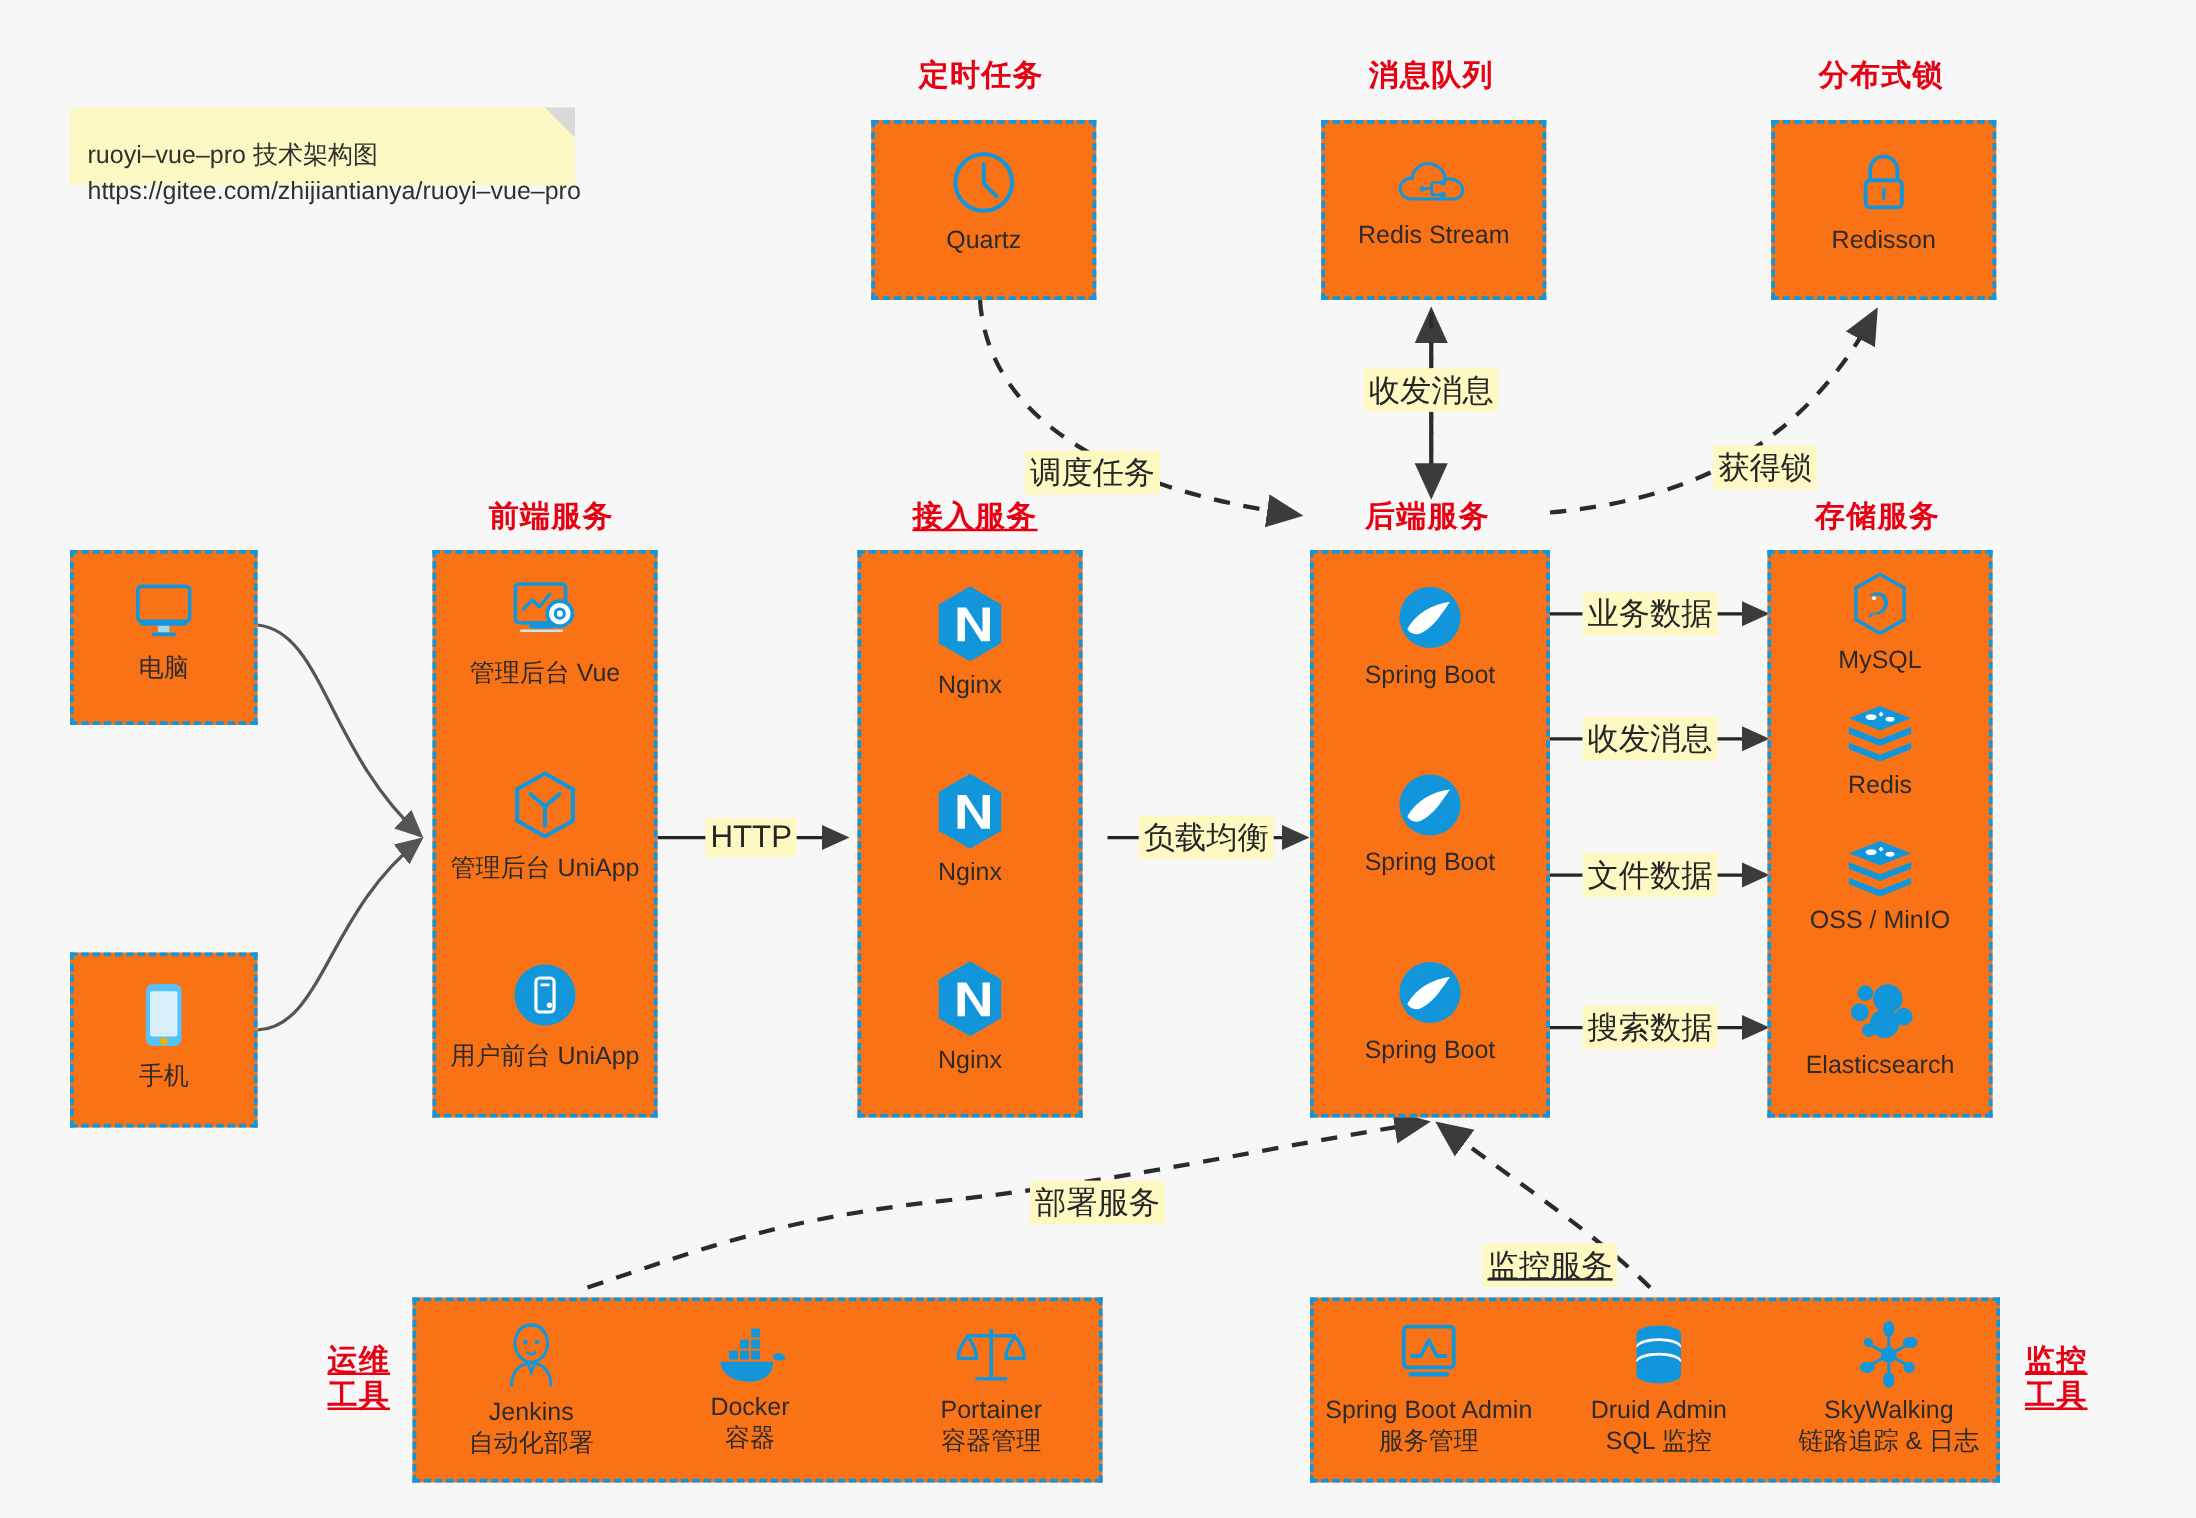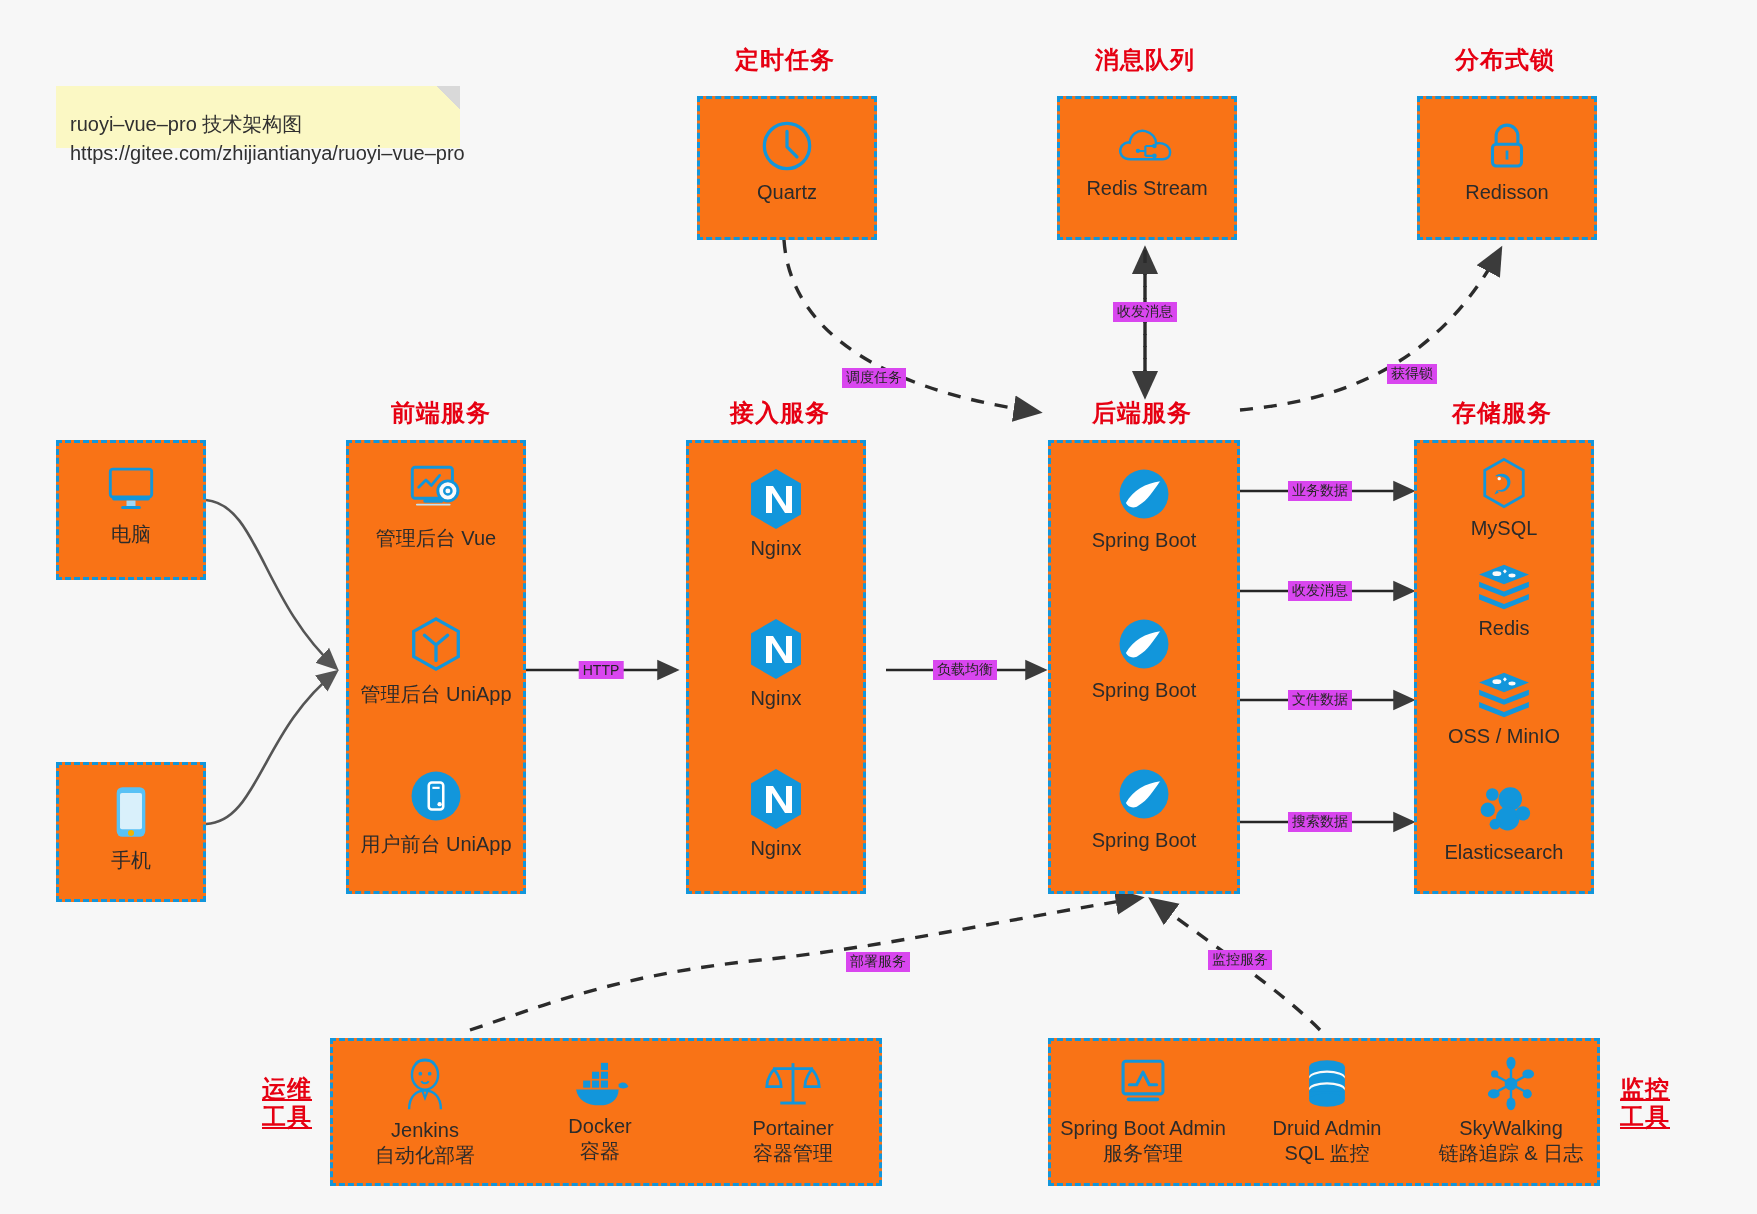--- a/index.html
+++ b/index.html
@@ -48,23 +48,23 @@
     display:block;
     font-size:20px;
     color:#2b2b2b;
     white-space:nowrap;
     line-height:1.35;
   }
 
   
   .elabel{
     position:absolute;
-    font-size:14px;
+    font-size:25px;
     color:#262626;
-    background:#d946ef;
+    background:#fef9c3;
     padding:1px 4px;
     white-space:nowrap;
     transform:translate(-50%,-50%);
   }
 
   
   #note{
     position:absolute;left:56px;top:86px;width:404px;height:62px;
     background:#fbf8c4;
     box-sizing:border-box;
@@ -158,21 +158,21 @@
       </svg>
       <span class="lbl">Redisson</span>
     </div>
   </div>
 
   <div class="elabel" style="left:874px;top:378px;">调度任务</div>
   <div class="elabel" style="left:1145px;top:312px;">收发消息</div>
   <div class="elabel" style="left:1412px;top:374px;">获得锁</div>
 
   <div class="cap" style="left:351px;top:397px;width:180px;">前端服务</div>
-  <div class="cap" style="left:690px;top:397px;width:180px;">接入服务</div>
+  <div class="cap" style="left:690px;top:397px;width:180px;text-decoration:underline;">接入服务</div>
   <div class="cap" style="left:1052px;top:397px;width:180px;">后端服务</div>
   <div class="cap" style="left:1412px;top:397px;width:180px;">存储服务</div>
 
   <div class="box" style="left:56px;top:440px;width:150px;height:140px;">
     <div class="node" style="top:18px;">
       <svg class="ic" width="58" height="54" viewBox="0 0 64 60">
         <rect x="9" y="9" width="46" height="31" rx="3" fill="none" stroke="#1296db" stroke-width="3.2"></rect>
         <rect x="11" y="40" width="42" height="4" rx="2" fill="#1296db"></rect>
         <rect x="27" y="44" width="10" height="6" fill="#9fd8f5"></rect>
         <rect x="21" y="50" width="22" height="3.4" rx="1.7" fill="#1296db"></rect>
@@ -321,21 +321,21 @@
         <circle cx="19" cy="15" r="7" fill="#1296db"></circle>
         <circle cx="14" cy="32" r="8" fill="#1296db"></circle>
         <circle cx="53" cy="36" r="8" fill="#1296db"></circle>
         <circle cx="22" cy="48" r="6" fill="#1296db"></circle>
       </svg>
       <span class="lbl">Elasticsearch</span>
     </div>
   </div>
 
   <div class="elabel" style="left:878px;top:962px;">部署服务</div>
-  <div class="elabel" style="left:1240px;top:960px;">监控服务</div>
+  <div class="elabel" style="left:1240px;top:1012px;text-decoration:underline;">监控服务</div>
 
   <div class="cap two-line" style="left:252px;top:1075px;width:70px;">
     <div>运维</div>
     <div>工具</div>
   </div>
 
   <div class="box" style="left:330px;top:1038px;width:552px;height:148px;">
     <div class="node" style="top:14px;left:0;width:184px;">
       <svg class="ic" width="56" height="58" viewBox="0 0 60 62">
         <ellipse cx="30" cy="21" rx="14" ry="16" fill="none" stroke="#1296db" stroke-width="2.6"></ellipse>

